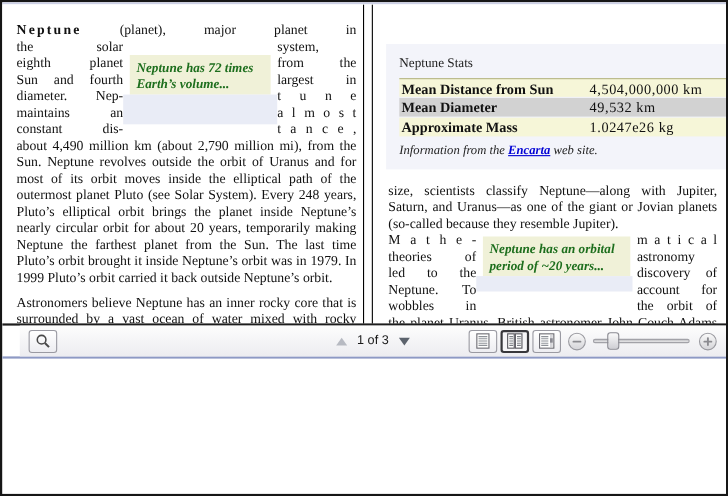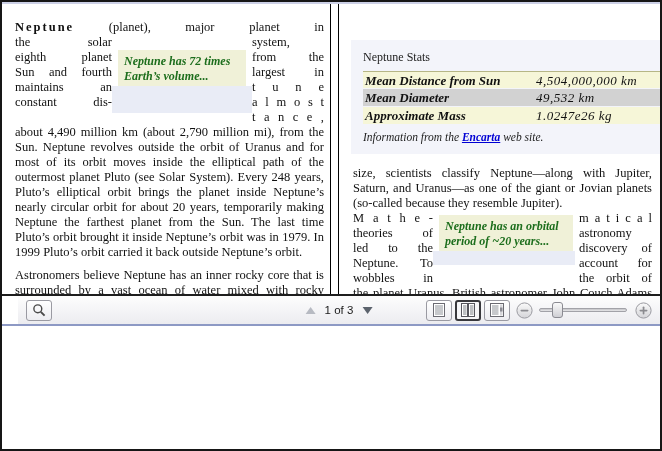--- a/index.html
+++ b/index.html
@@ -51,21 +51,21 @@
 
   .p2gap { margin-top:8px; }
   .pA { margin-top:12px; }
 
   .stats-panel {
     background:var(--stats-panel,#f3f4fa);
     margin:0 -8px 0 -2px;
     padding:10px 0 9px 12px;
   }
   .stats-title { font-size:12px; color:#222; margin-bottom:6px; }
-  .stat-row { display:flex; align-items:center; height:17px; margin-bottom:1px; font-size:13px;font-style:italic; }
+  .stat-row { display:flex; align-items:center; height:17px; margin-bottom:1px; font-size:13px; }
   .stat-row:nth-child(odd) { background:var(--row-yellow,#f6f6d8); }
   .stat-row:nth-child(even) { background:var(--row-silver,#d2d2d2); }
   .stat-row:first-child { border-top:1px solid #b6b686; }
   .stat-label { width:173px; font-weight:bold; padding-left:2px; white-space:nowrap; }
   .stat-value { white-space:nowrap; letter-spacing:0.5px; }
   .stats-caption { font-size:11.5px; font-style:italic; margin-top:6px; color:#222; }
   .enc-link { color:var(--link-blue,#0000d4); text-decoration:underline; font-weight:bold; cursor:pointer; }
 
   .toolbar {
     height:28px; position:relative;
@@ -120,20 +120,21 @@
     <div class="page page1">
       <div class="heading jline">
         <span class="hw">Neptune</span>
         <span>(planet), major planet in</span>
       </div>
       <div class="wrapzone wz1">
         <div class="col colL1">
             <div class="jline">the solar</div>
             <div class="jline">eighth planet</div>
             <div class="jline">Sun and fourth</div>
+            <div class="jline">diameter. Nep-</div>
             <div class="jline">maintains an</div>
             <div class="jline">constant dis-</div>
           </div>
         <div class="col colC1">
           <div class="floater-quote">
             <span>Neptune has 72 times Earth’s volume...</span>
           </div>
           <div class="floater-strip s1"></div>
         </div>
         <div class="col colR1">

